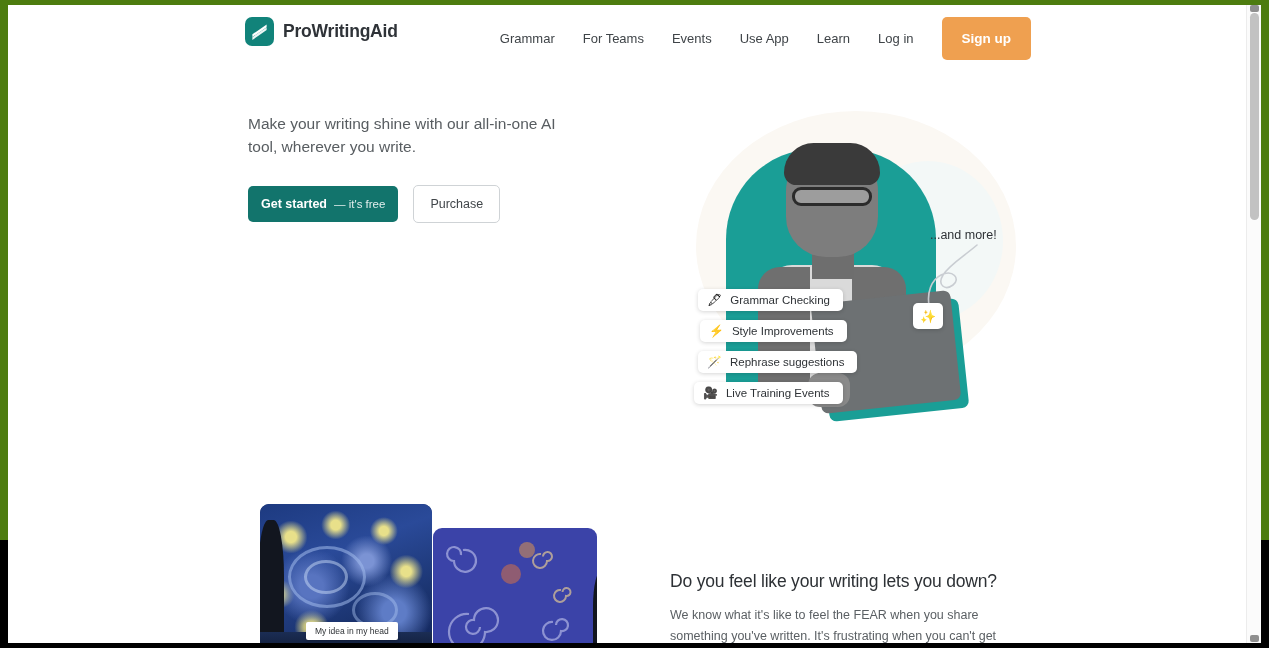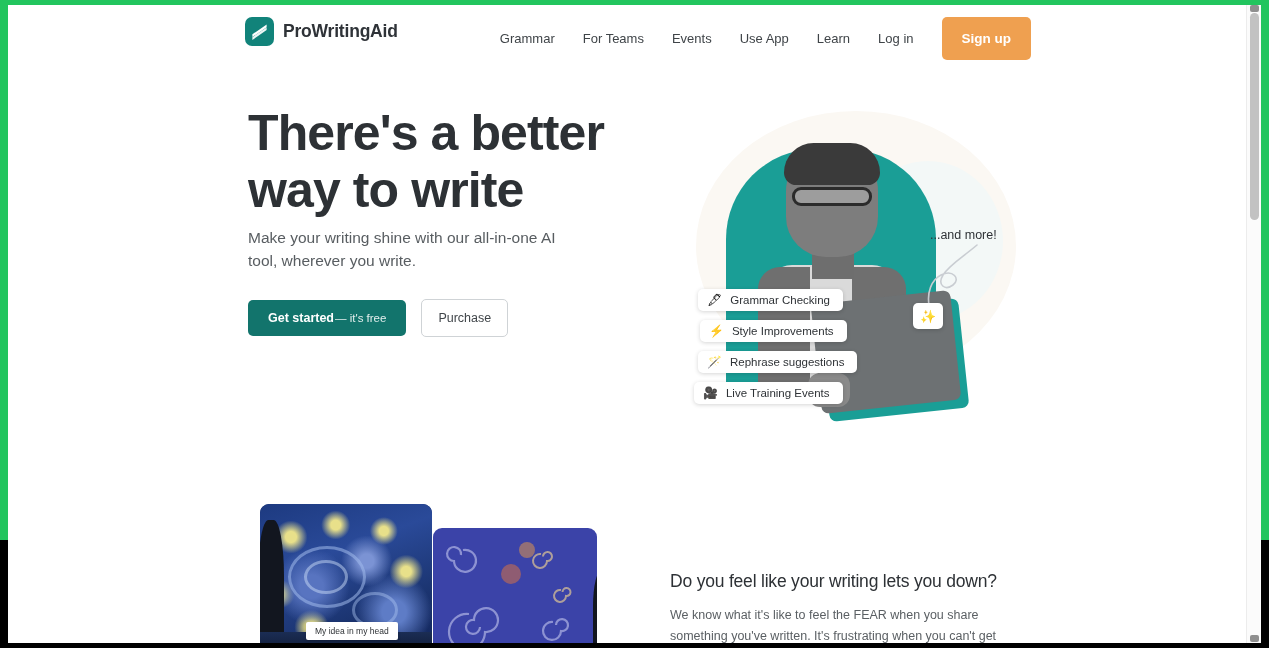--- a/index.html
+++ b/index.html
@@ -10,21 +10,21 @@
     overflow: hidden;
     background: #000;
     font-family: "Liberation Sans", sans-serif;
   }
 
   
   #screen {
     position: relative;
     width: 1269px;
     height: 540px;
-    background: #22c55e;
+    background: #4d7c0f;
   }
 
   #viewport {
     position: absolute;
     left: 8px;
     top: 5px;
     width: 1253px;
     height: 638px;
     background: #ffffff;
     overflow: hidden;
@@ -164,26 +164,26 @@
   #hero-actions {
     margin-top: 27px;
     display: flex;
     align-items: center;
     gap: 15px;
   }
   a#get-started-button {
     background: #12746c;
     color: #ffffff;
     border-radius: 5px;
-    padding: 11px 20px;
+    padding: 11px 13px;
     font-size: 12.5px;
     text-decoration: none;
     display: inline-flex;
     align-items: baseline;
-    gap: 1px;
+    gap: 7px;
     white-space: nowrap;
   }
   #get-started-label { font-weight: bold; }
   #get-started-note { font-weight: normal; opacity: .88; font-size: 11.5px; }
   a#purchase-button {
     border: 1px solid #cfd3d6;
     background: #ffffff;
     color: #41464a;
     border-radius: 5px;
     padding: 11px 16px;
@@ -473,21 +473,20 @@
           <a class="nav-link" href="#">Learn</a>
           <a class="nav-link" href="#">Log in</a>
           <a id="signup-button" href="#">Sign up</a>
         </nav>
 
       </header>
 
       <section id="hero">
 
         <div id="hero-copy">
-          <h1 id="hero-title">There's a better way to write</h1>
           <p id="hero-sub">Make your writing shine with our all-in-one AI tool, wherever you write.</p>
 
           <div id="hero-actions">
             <a id="get-started-button" href="#">
               <span id="get-started-label">Get started</span>
               <span id="get-started-note">— it's free</span>
             </a>
             <a id="purchase-button" href="#">Purchase</a>
           </div>
 

